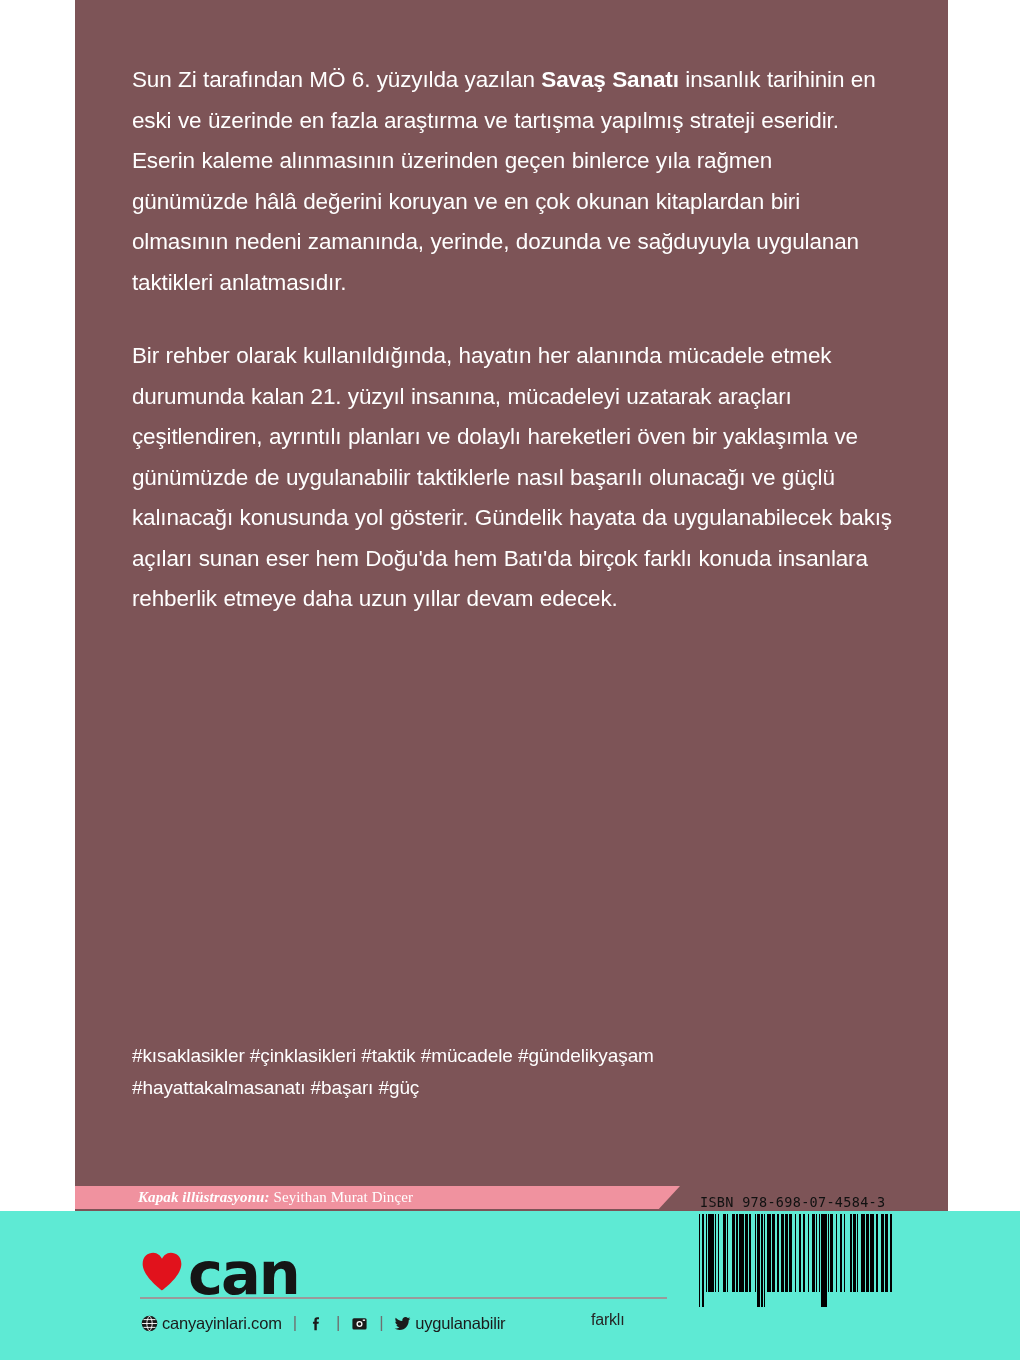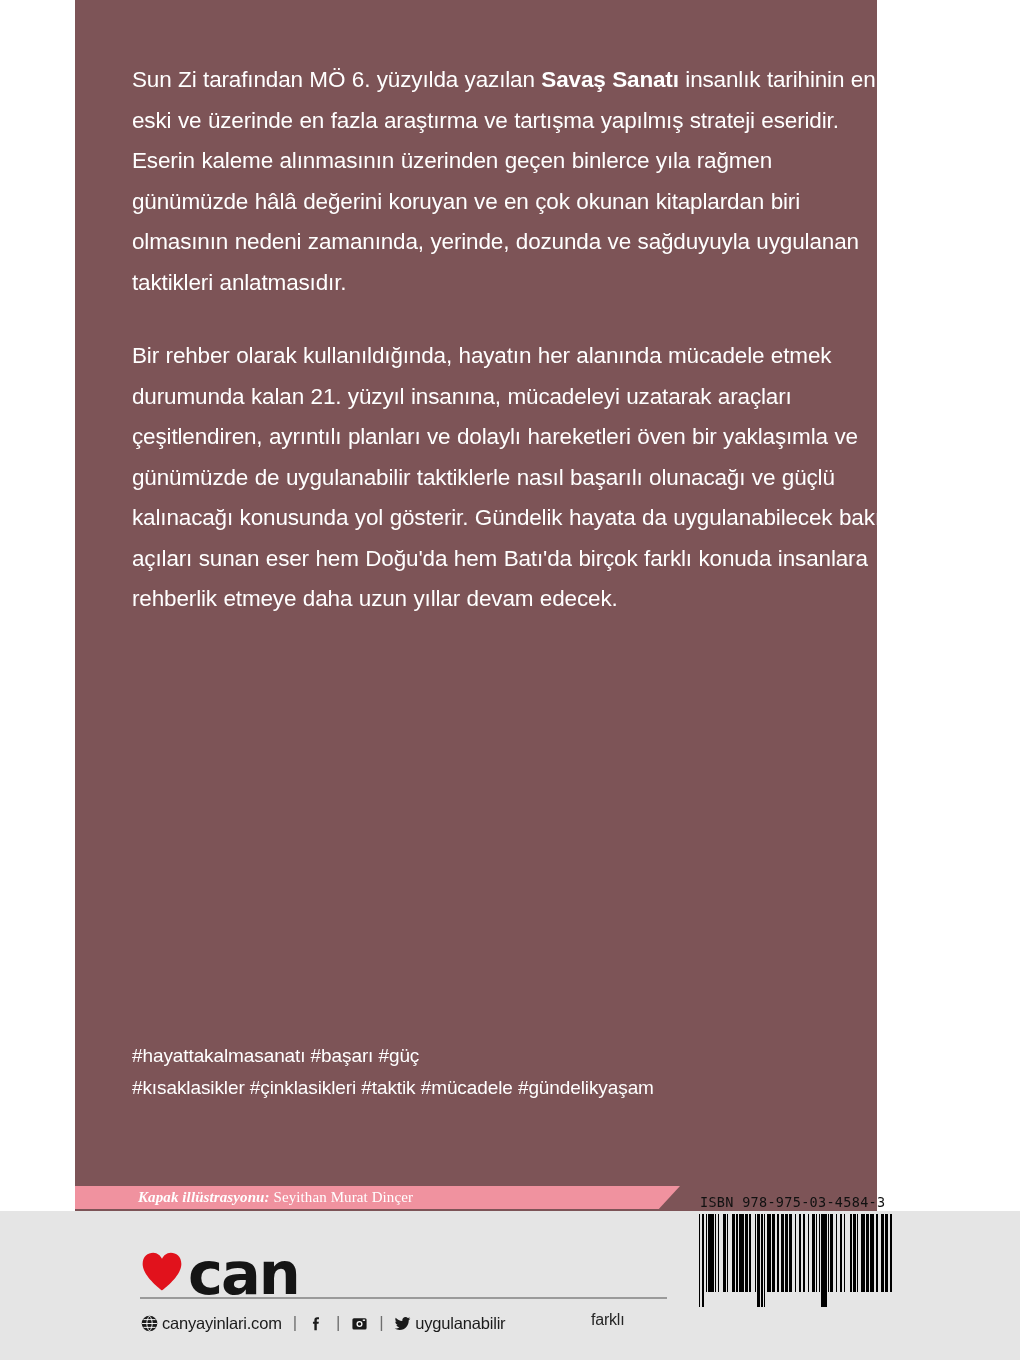--- a/index.html
+++ b/index.html
@@ -13,21 +13,21 @@
     font-family: "Liberation Sans", sans-serif;
     position: relative;
     overflow: hidden;
   }
 
   
   #cover {
     position: absolute;
     left: 75px;
     top: 0;
-    width: 802px;
+    width: 873px;
     height: 1211px;
     background: #7d5457;
   }
 
   
   #blurb {
     position: absolute;
     left: 57px;          
     top: 60px;
     width: 760px;
@@ -83,21 +83,21 @@
     font-weight: 700;
   }
 
   
   #footer {
     position: absolute;
     left: 0;
     top: 1211px;
     width: 1020px;
     height: 149px;
-    background: #e5e5e5;
+    background: #5eead4;
   }
 
   
   #logo-row {
     position: absolute;
     left: 140px;
     top: 32px;
     display: flex;
     align-items: center;
     height: 58px;
@@ -209,22 +209,22 @@
 <div id="cover">
 
   <div id="blurb">
     <p class="para">
       <span>Sun Zi tarafından MÖ 6. yüzyılda yazılan </span><b>Savaş Sanatı</b><span> insanlık tarihinin en eski ve üzerinde en fazla araştırma ve tartışma yapılmış strateji eseridir. Eserin kaleme alınmasının üzerinden geçen binlerce yıla rağmen günümüzde hâlâ değerini koruyan ve en çok okunan kitaplardan biri olmasının nedeni zamanında, yerinde, dozunda ve sağduyuyla  uygulanan taktikleri anlatmasıdır.</span>
     </p>
     <p class="para">Bir rehber olarak kullanıldığında, hayatın her alanında mücadele etmek durumunda kalan 21. yüzyıl insanına, mücadeleyi uzatarak araçları çeşitlendiren, ayrıntılı planları ve dolaylı hareketleri öven bir yaklaşımla ve günümüzde de uygulanabilir taktiklerle nasıl başarılı olunacağı ve güçlü kalınacağı konusunda yol gösterir. Gündelik hayata da uygulanabilecek bakış açıları sunan eser hem Doğu'da hem Batı'da birçok farklı konuda insanlara rehberlik etmeye daha uzun yıllar devam edecek.</p>
   </div>
 
   <div id="hashtags">
+    <span class="tagline">#kısaklasikler #çinklasikleri #taktik #mücadele #gündelikyaşam</span>
     <span class="tagline">#hayattakalmasanatı #başarı #güç</span>
-    <span class="tagline">#kısaklasikler #çinklasikleri #taktik #mücadele #gündelikyaşam</span>
   </div>
 
 </div>
 
 <div id="credit-banner">
   <div id="credit-text">
     <span class="it">Kapak illüstrasyonu:</span>
     <span>Seyithan Murat Dinçer</span>
   </div>
 </div>
@@ -261,21 +261,21 @@
     <svg class="sicon" viewBox="0 0 24 24">
       <path d="M23 5.1 c-0.8 0.37 -1.7 0.62 -2.6 0.73 0.94 -0.57 1.65 -1.47 2 -2.54 -0.88 0.52 -1.85 0.9 -2.88 1.1 -0.83 -0.89 -2 -1.44 -3.3 -1.44 -2.5 0 -4.53 2.05 -4.53 4.57 0 0.36 0.04 0.71 0.12 1.04 -3.77 -0.19 -7.11 -2 -9.34 -4.76 -0.39 0.68 -0.61 1.47 -0.61 2.31 0 1.59 0.8 2.99 2.02 3.81 -0.75 -0.02 -1.45 -0.23 -2.06 -0.57 v0.06 c0 2.22 1.56 4.06 3.64 4.48 -0.38 0.1 -0.78 0.16 -1.19 0.16 -0.29 0 -0.58 -0.03 -0.85 -0.08 0.58 1.81 2.25 3.13 4.23 3.17 -1.55 1.22 -3.5 1.95 -5.62 1.95 -0.37 0 -0.72 -0.02 -1.08 -0.06 2.01 1.3 4.39 2.05 6.95 2.05 8.34 0 12.9 -6.97 12.9 -13.01 l-0.02 -0.59 c0.89 -0.65 1.66 -1.45 2.27 -2.37 Z" fill="#1b1b1b"></path>
     </svg>
     <span class="s-label">uygulanabilir</span>
   </div>
 
   <div id="imprint">farklı</div>
 </div>
 
 <div id="barcode-block">
-  <div id="isbn-text">ISBN 978-975-03-4584-3</div>
+  <div id="isbn-text">ISBN 978-698-07-4584-3</div>
   <div id="bars">
       <i class="tall" style="width: 1.33px;"></i>
       <s style="width: 1.33px;"></s>
       <i class="tall" style="width: 2.66px;"></i>
       <s style="width: 1.33px;"></s>
       <i style="width: 1.33px;"></i>
       <s style="width: 1.33px;"></s>
       <i style="width: 5.32px;"></i>
       <s style="width: 1.33px;"></s>
       <i style="width: 1.33px;"></i>

